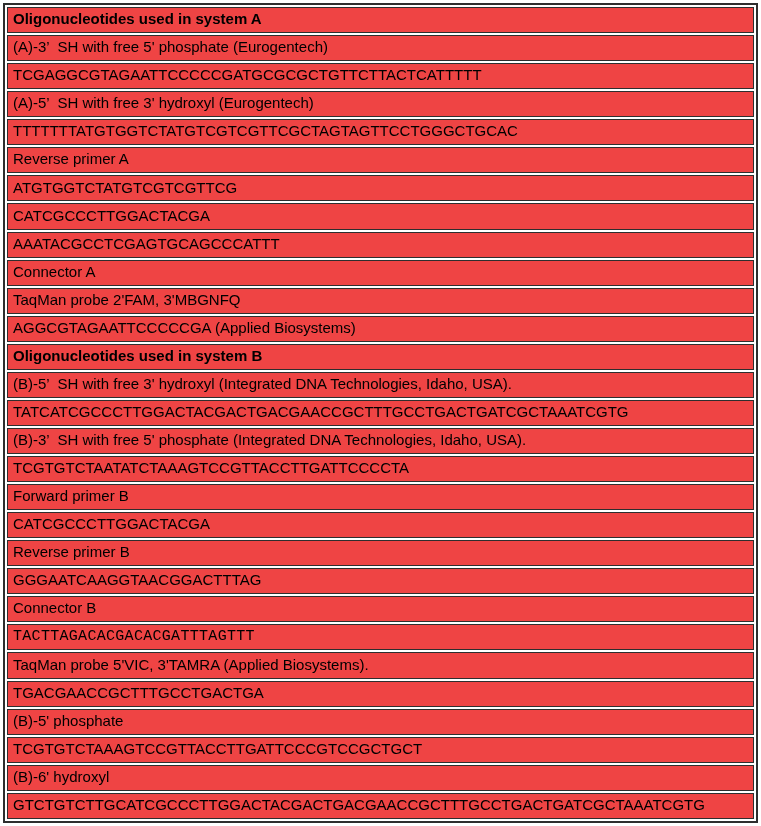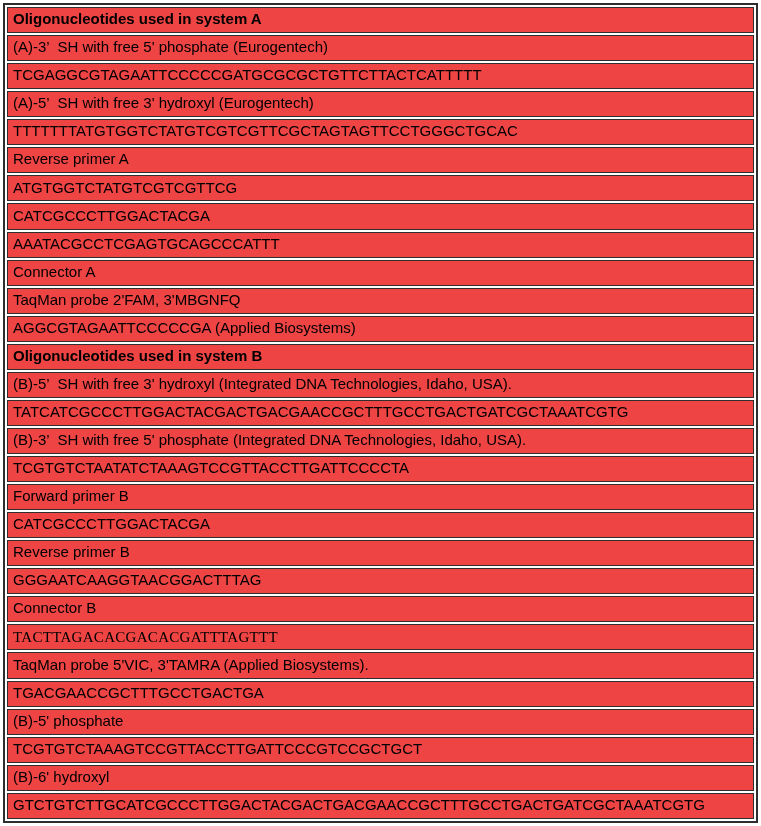--- a/index.html
+++ b/index.html
@@ -31,21 +31,21 @@
     color: #000000;
     white-space: pre-wrap;
     overflow: hidden;
     vertical-align: middle;
     background: #ef4444;
   }
   td.section-header {
     font-weight: bold;
   }
   td.serif {
-    font-family: Liberation Serif, serif;
+    font-family: Liberation Mono, monospace;
     letter-spacing: 0.3px;
   }
 </style>
 </head>
 <body>
 
 <div class="page">
   <table class="oligo-table">
     <tbody>
       <tr>

